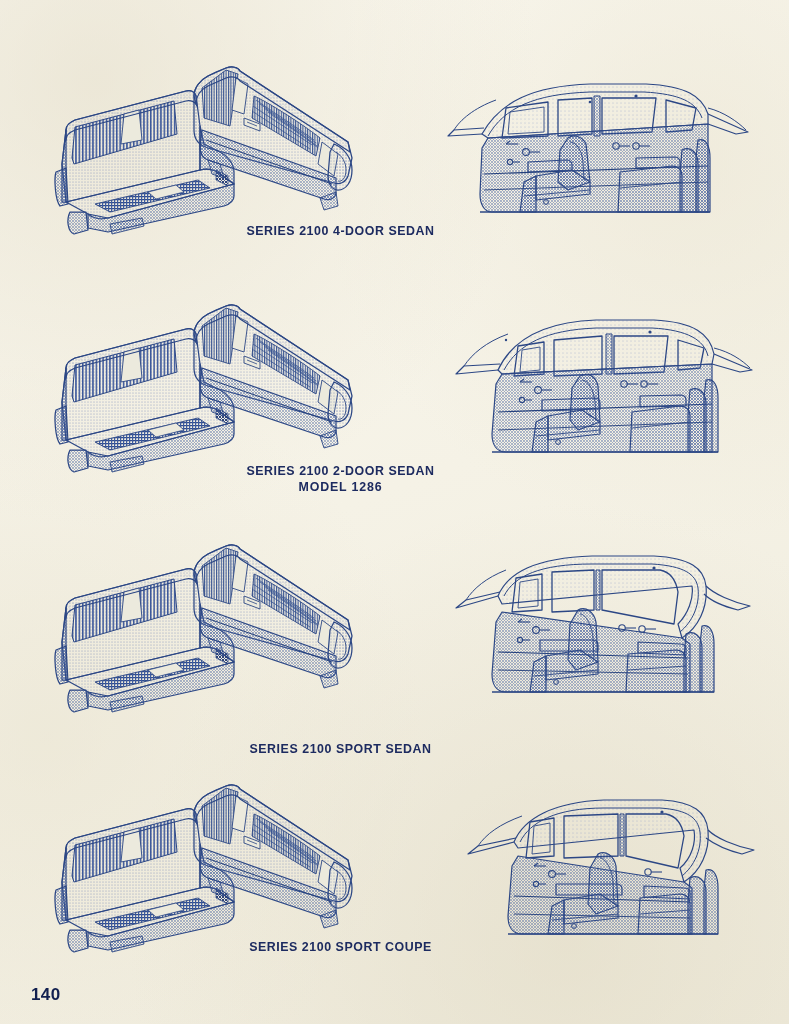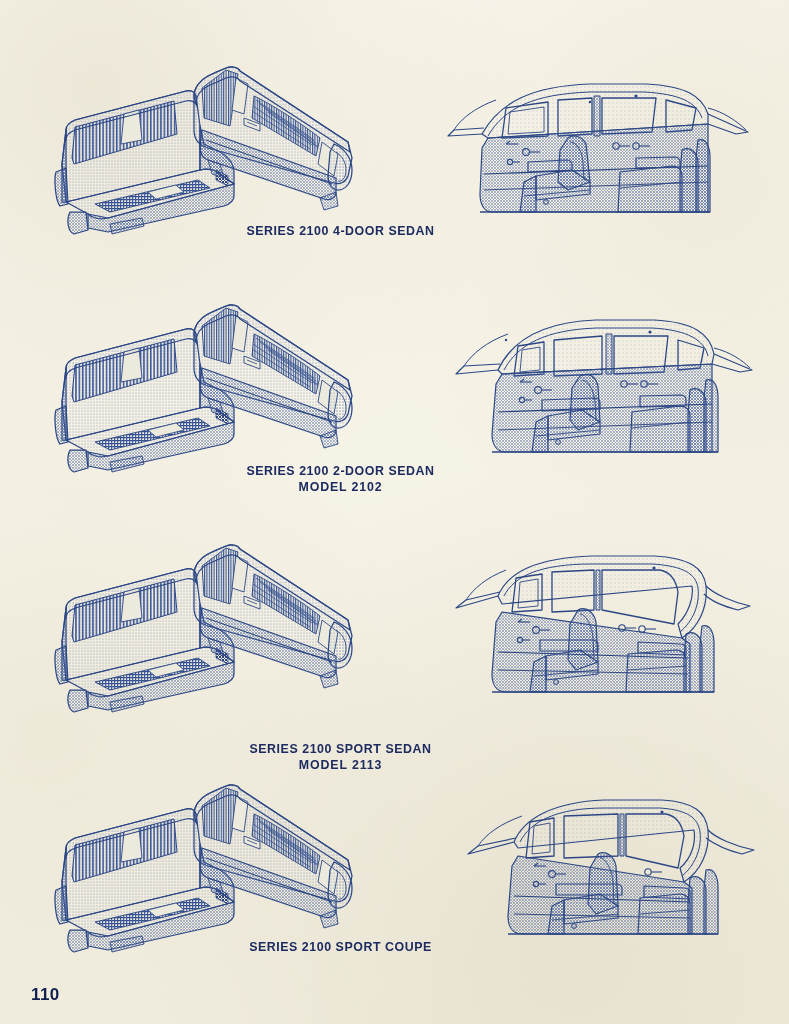--- a/index.html
+++ b/index.html
@@ -352,21 +352,21 @@
           <path d="M264,84 C272,82 276,90 276,102 L276,156 L262,156 L262,102 Z" fill="url(#ht-med)"></path>
           <path d="M50,156 L276,156" stroke-width="1.3"></path>
           <circle cx="208" cy="36" r="1.6" fill="#2c4785" stroke="none"></circle>
           <circle cx="64" cy="44" r="1.2" fill="#2c4785" stroke="none"></circle>
         </g>
       </svg>
     </div>
 
     <div class="caption" style="top:226px;text-align:center;">
       <span>SERIES 2100 2-DOOR SEDAN</span>
-      <span class="l2">MODEL 2102</span>
+      <span class="l2">MODEL 1286</span>
     </div>
   </div>
 
   <div class="block" style="top:478px;">
 
     <div class="seat-art" style="left:48px;top:52px;">
       <svg width="350" height="180" viewBox="0 0 350 180">
         <g stroke="#2c4785" stroke-width="1.25" fill="none" stroke-linejoin="round">
           <path d="M14,112 L18,78 C18,74 22,70 27,68 L138,39 C143,38 147,40 148,44 L152,74
                    L152,118 L18,150 Z" fill="url(#ht-lite)"></path>
@@ -469,21 +469,20 @@
           <path d="M186,136 L244,132" stroke-width=".9"></path>
           <path d="M260,92 C268,90 272,98 272,110 L272,158 L258,158 L258,110 Z" fill="url(#ht-med)"></path>
           <path d="M50,158 L272,158" stroke-width="1.3"></path>
           <circle cx="212" cy="34" r="1.6" fill="#2c4785" stroke="none"></circle>
         </g>
       </svg>
     </div>
 
     <div class="caption" style="top:224px;margin-top:40px;">
       <span>SERIES 2100 SPORT SEDAN</span>
-      <span class="l2">MODEL 2113</span>
     </div>
   </div>
 
   <div class="block" style="top:718px;">
 
     <div class="seat-art" style="left:48px;top:52px;">
       <svg width="350" height="180" viewBox="0 0 350 180">
         <g stroke="#2c4785" stroke-width="1.25" fill="none" stroke-linejoin="round">
           <path d="M14,112 L18,78 C18,74 22,70 27,68 L138,39 C143,38 147,40 148,44 L152,74
                    L152,118 L18,150 Z" fill="url(#ht-lite)"></path>
@@ -586,15 +585,15 @@
           <circle cx="218" cy="36" r="1.6" fill="#2c4785" stroke="none"></circle>
         </g>
       </svg>
     </div>
 
     <div class="caption" style="top:222px;">
       <span>SERIES 2100 SPORT COUPE</span>
     </div>
   </div>
 
-  <div class="page-number">110</div>
+  <div class="page-number">140</div>
 
 </div>
 
 </body></html>

